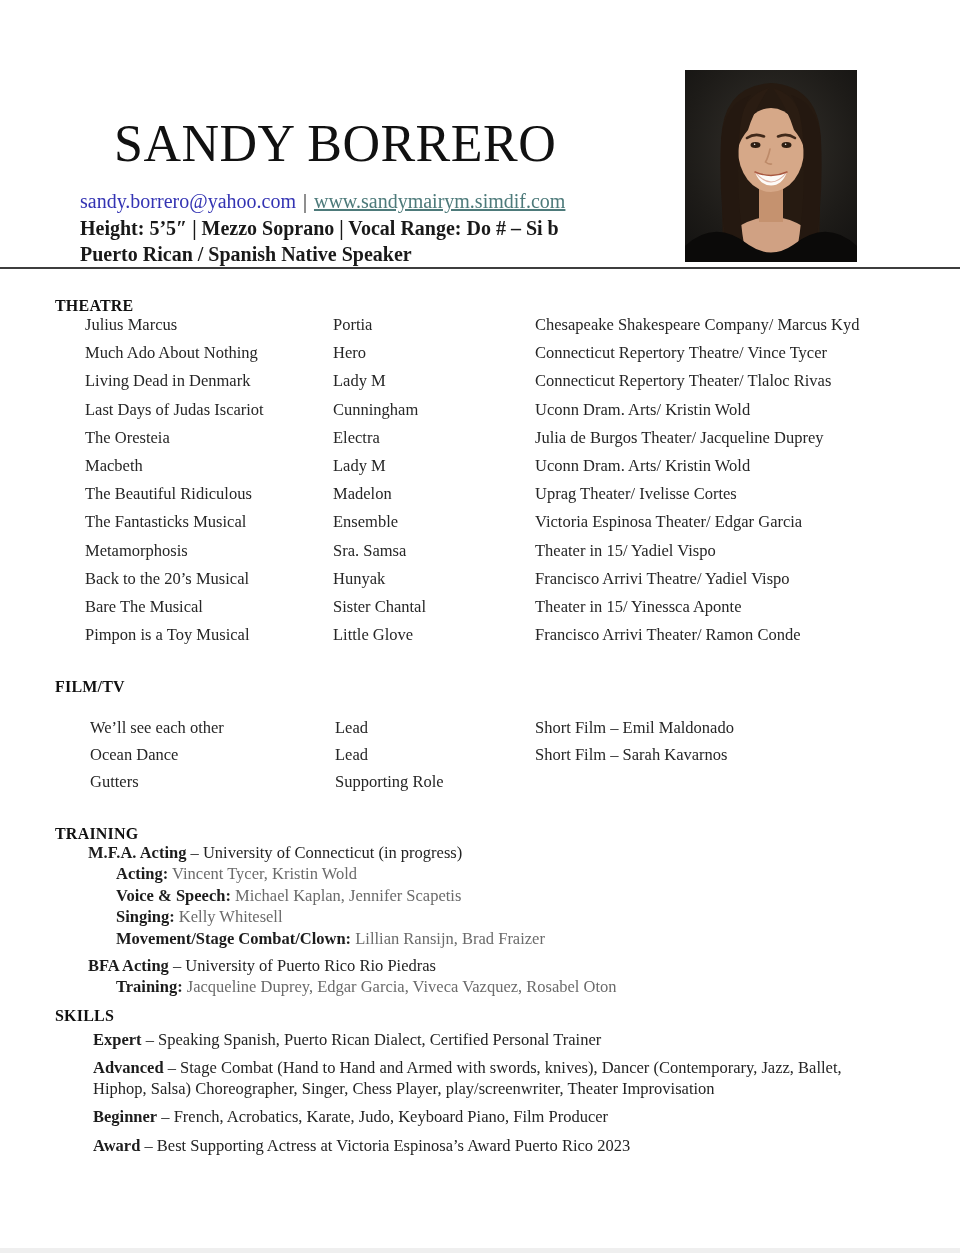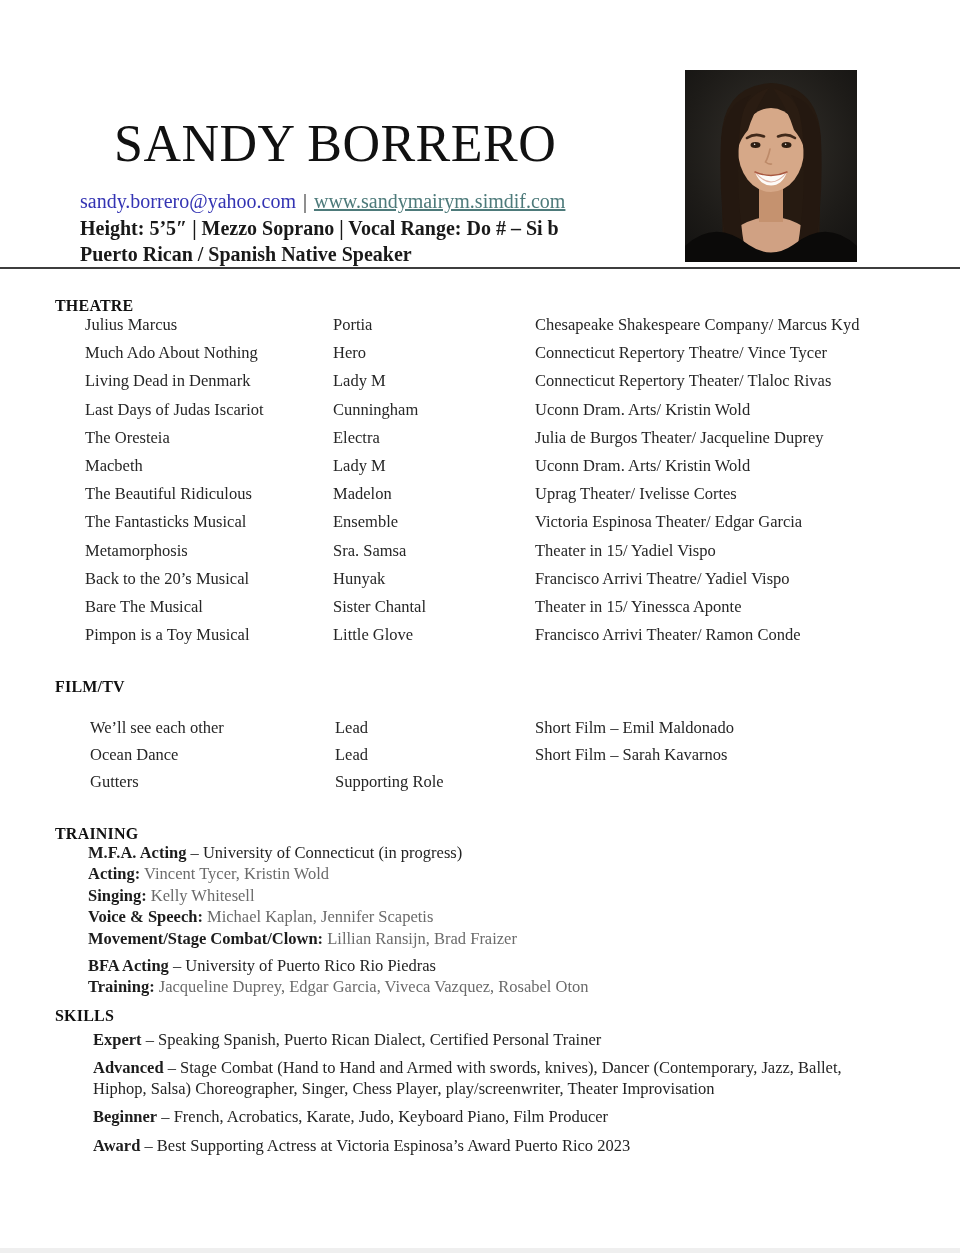--- a/index.html
+++ b/index.html
@@ -37,21 +37,21 @@
   .rows{position:absolute;font-size:16.5px;color:#262626;}
   .rows.theatre{left:85px;top:311px;width:860px;}
   .rows.film{left:90px;top:714px;width:855px;}
   .trow{display:grid;grid-template-columns:248px 202px auto;height:28.2px;line-height:28.2px;white-space:nowrap;}
   .frow{display:grid;grid-template-columns:245px 200px auto;height:27px;line-height:27px;white-space:nowrap;}
 
   
   .training{position:absolute;left:88px;top:842px;width:830px;font-size:16.5px;line-height:21.4px;}
   .training p{margin:0;white-space:nowrap;}
   .training .degree.gap{margin-top:6px;}
-  .training .subline{}
+  .training .subline{margin-left:28px;}
   .training b{color:#1c1c1c;}
   .muted{color:var(--muted-text,#6b6b6b);}
 
   
   .skills{position:absolute;left:85px;top:1022px;width:790px;font-size:16.5px;line-height:20.4px;}
   .skills p{margin:8px;}
   .skills b{color:#1c1c1c;}
 </style>
 </head>
 <body>
@@ -193,22 +193,22 @@
       <div class="frow">
         <span class="c1">Gutters</span>
         <span class="c2">Supporting Role</span>
       </div>
     </div>
 
   <h2 class="sec" id="h-training">TRAINING</h2>
   <div class="training">
       <p class="degree"><b>M.F.A. Acting</b><span> – University of Connecticut (in progress)</span></p>
       <p class="subline"><b>Acting:</b><span class="muted"> Vincent Tycer, Kristin Wold</span></p>
+      <p class="subline"><b>Voice &amp; Speech:</b><span class="muted"> Michael Kaplan, Jennifer Scapetis</span></p>
       <p class="subline"><b>Singing:</b><span class="muted"> Kelly Whitesell</span></p>
-      <p class="subline"><b>Voice &amp; Speech:</b><span class="muted"> Michael Kaplan, Jennifer Scapetis</span></p>
       <p class="subline"><b>Movement/Stage Combat/Clown:</b><span class="muted"> Lillian Ransijn, Brad Fraizer</span></p>
       <p class="degree gap"><b>BFA Acting</b><span> – University of Puerto Rico Rio Piedras</span></p>
       <p class="subline"><b>Training:</b><span class="muted"> Jacqueline Duprey, Edgar Garcia, Viveca Vazquez, Rosabel Oton</span></p>
     </div>
 
   <h2 class="sec" id="h-skills">SKILLS</h2>
   <div class="skills">
       <p><b>Expert</b><span> – Speaking Spanish, Puerto Rican Dialect, Certified Personal Trainer</span></p>
       <p><b>Advanced</b><span> – Stage Combat (Hand to Hand and Armed with swords, knives), Dancer (Contemporary, Jazz, Ballet, Hiphop, Salsa) Choreographer, Singer, Chess Player, play/screenwriter, Theater Improvisation</span></p>
       <p><b>Beginner</b><span> – French, Acrobatics,  Karate, Judo, Keyboard Piano, Film Producer</span></p>

